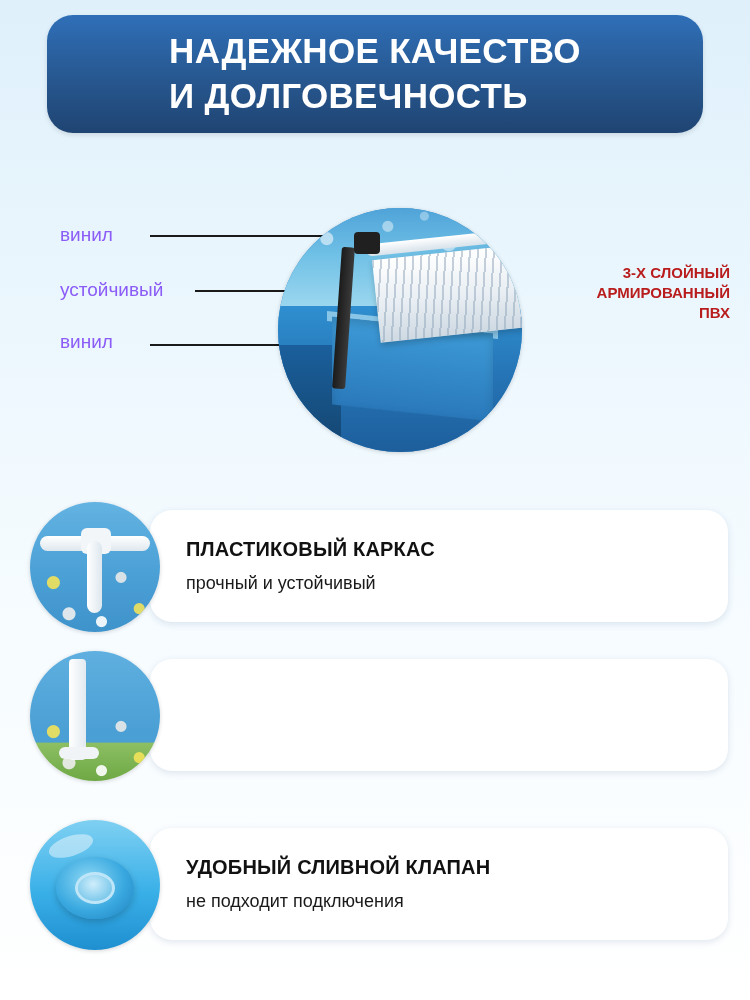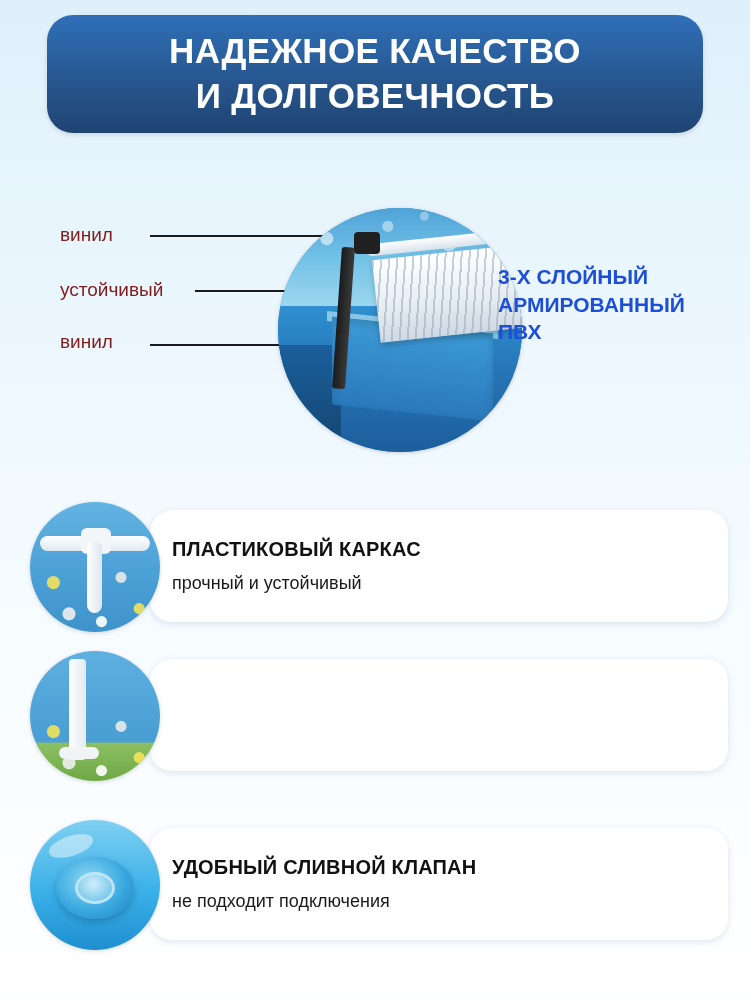--- a/index.html
+++ b/index.html
@@ -21,21 +21,20 @@
     left: 47px;
     top: 15px;
     width: 656px;
     height: 118px;
     border-radius: 26px;
     background: linear-gradient(180deg, #2f6fb8 0%, #27578f 55%, #1f4472 100%);
     box-shadow: 0 2px 5px rgba(0,0,0,0.12);
     display: flex;
     align-items: center;
     justify-content: center;
-    text-align: center;
   }
   .header-title {
     color: #ffffff;
     font-size: 35px;
     font-weight: bold;
     line-height: 1.28;
     letter-spacing: 0.3px;
     text-transform: uppercase;
     padding: 0 18px;
     white-space: pre-line;
@@ -46,21 +45,21 @@
     position: absolute;
     left: 0;
     top: 185px;
     width: 750px;
     height: 280px;
   }
 
   .layer-label {
     position: absolute;
     font-size: 19px;
-    color: #7f1d1d;
+    color: #8b5cf6;
     white-space: nowrap;
   }
   .layer-label.l1 { left: 60px; top: 224px; }
   .layer-label.l2 { left: 60px; top: 279px; }
   .layer-label.l3 { left: 60px; top: 331px; }
 
   
   .photo-circle {
     position: absolute;
     left: 278px;
@@ -150,24 +149,24 @@
     left: 0; top: 56%;
     width: 26%; height: 44%;
     background: linear-gradient(180deg, #1a5f9c, #14456f);
   }
 
   .pvc-caption {
     position: absolute;
     left: 498px;
     top: 263px;
     width: 232px;
-    text-align: left;
-    font-size: 21px;
+    text-align: right;
+    font-size: 15px;
     font-weight: bold;
-    color: #1d4ed8;
+    color: #b91c1c;
     line-height: 1.32;
     text-transform: uppercase;
     white-space: pre-line;
   }
 
   
   .feature {
     position: absolute;
     left: 22px;
     width: 706px;
@@ -178,21 +177,21 @@
     left: 128px;
     top: 8px;
     width: 578px;
     height: 112px;
     background: #ffffff;
     border-radius: 22px;
     box-shadow: 0 2px 7px rgba(40,80,130,0.14);
   }
   .feature-text {
     position: absolute;
-    left: 150px;
+    left: 164px;
     top: 36px;
     width: 545px;
   }
   .feature-title {
     font-size: 20px;
     font-weight: bold;
     color: #111111;
     text-transform: uppercase;
     letter-spacing: 0.2px;
     white-space: nowrap;

